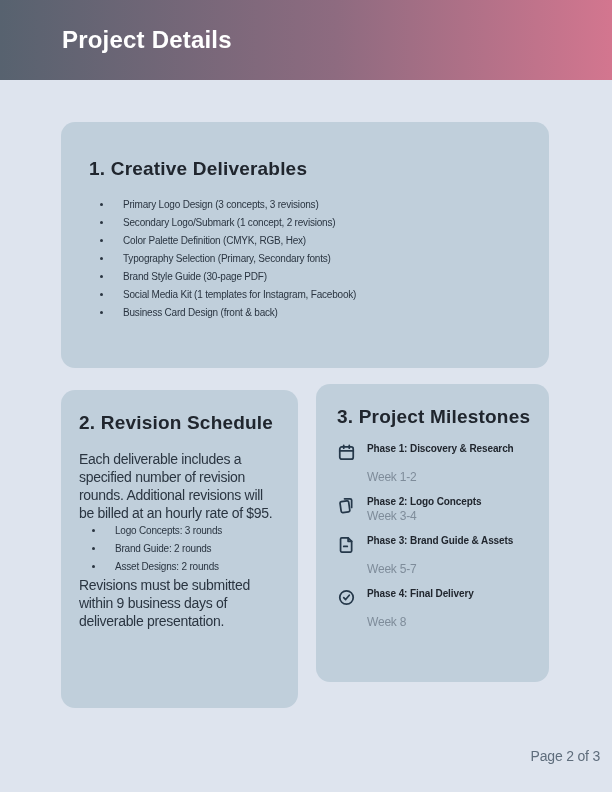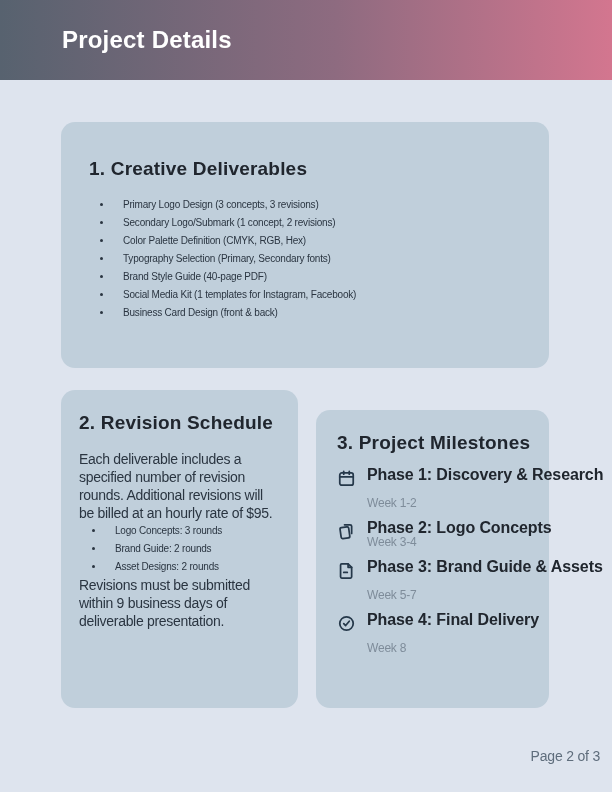--- a/index.html
+++ b/index.html
@@ -74,40 +74,40 @@
     font-size: 14px;
     letter-spacing: -0.3px;
     line-height: 18px;
   }
   .card-revision ul {
     list-style: disc outside;
     padding-left: 26px;
   }
 
   .card-milestones {
-    left: 316px; top: 410px;
+    left: 316px; top: 384px;
     width: 233px; height: 298px;
     padding: 22px 21px;
   }
   .card-milestones .card-title { margin-bottom: 14px; white-space: nowrap; }
   .milestone {
     display: flex;
     align-items: flex-start;
     gap: 11px;
     margin-bottom: 11px;
   }
   .milestone .m-icon {
     width: 19px; height: 19px;
     flex: 0 0 19px;
     margin-top: 1px;
   }
   .milestone .m-icon svg { width: 19px; height: 19px; display: block; }
   .m-label {
     color: #20262E;
-    font-size: 16px;
+    font-size: 10px;
     font-weight: 700;
     letter-spacing: -0.1px;
     line-height: 14px;
     white-space: nowrap;
   }
   .m-weeks {
     color: #7E8C9A;
     font-size: 12px;
     letter-spacing: -0.2px;
     line-height: 13px;
@@ -134,21 +134,21 @@
     <h1>Project Details</h1>
   </header>
 
   <section class="card card-deliverables">
     <div class="card-title">1. Creative Deliverables</div>
     <ul>
       <li class="bullet-item">Primary Logo Design (3 concepts, 3 revisions)</li>
       <li class="bullet-item">Secondary Logo/Submark (1 concept, 2 revisions)</li>
       <li class="bullet-item">Color Palette Definition (CMYK, RGB, Hex)</li>
       <li class="bullet-item">Typography Selection (Primary, Secondary fonts)</li>
-      <li class="bullet-item">Brand Style Guide (40-page PDF)</li>
+      <li class="bullet-item">Brand Style Guide (30-page PDF)</li>
       <li class="bullet-item">Social Media Kit (1 templates for Instagram, Facebook)</li>
       <li class="bullet-item">Business Card Design (front &amp; back)</li>
     </ul>
   </section>
 
   <section class="card card-revision">
     <div class="card-title">2. Revision Schedule</div>
     <p class="body-text">Each deliverable includes a specified number of revision rounds. Additional revisions will be billed at an hourly rate of $95.</p>
     <ul>
       <li class="bullet-item">Logo Concepts: 3 rounds</li>

